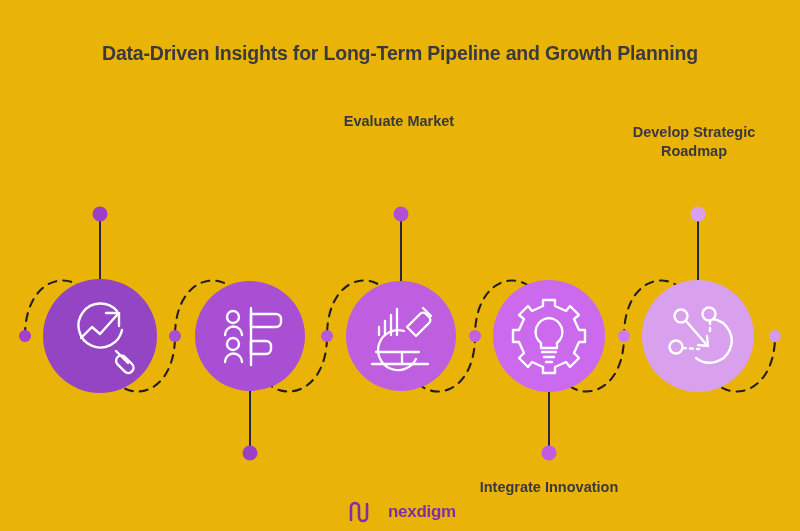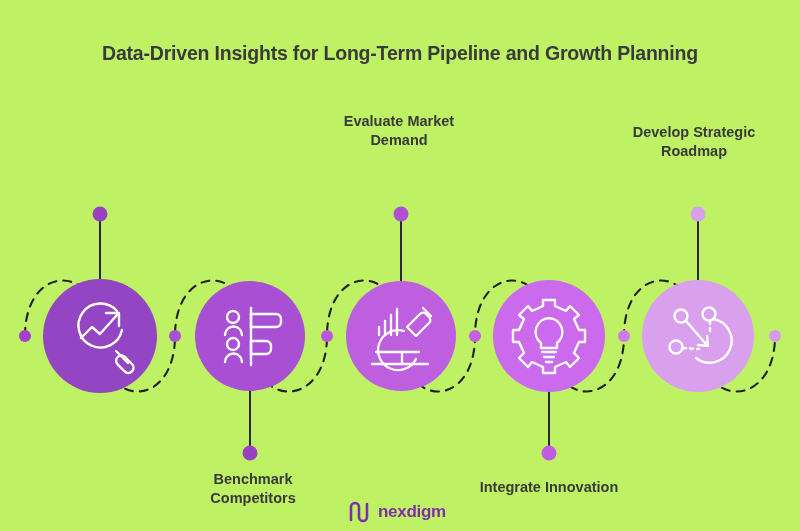--- a/index.html
+++ b/index.html
@@ -5,21 +5,21 @@
   * { box-sizing: border-box; margin: 0; padding: 0; }
   html, body {
     width: 800px; height: 531px;
     background: #ffffff;
     font-family: "Liberation Sans", sans-serif;
     overflow: hidden;
   }
   #infographic {
     position: relative;
     width: 800px; height: 531px;
-    background: #bef264;
+    background: #eab308;
   }
   #page-title {
     position: absolute;
     top: 42px; left: 0; width: 800px;
     text-align: center;
     font-size: 19.5px;
     font-weight: bold;
     color: #3a3a3c;
     letter-spacing: -0.2px;
   }
@@ -42,21 +42,21 @@
   #label-0 { left: 12px;  top: 145px; }
   #label-1 { left: 163px; top: 470px; }
   #label-2 { left: 309px; top: 112px; }
   #label-3 { left: 459px; top: 478px; }
   #label-4 { left: 604px; top: 123px; }
   #brand {
     position: absolute;
     left: 348px; top: 500px;
     display: flex;
     align-items: center;
-    gap: 4px;
+    gap: 14px;
   }
   #brand-name {
     font-size: 17px;
     font-weight: bold;
     color: #7e2fa8;
     letter-spacing: -0.3px;
   }
   #brand-mark { display: block; }
 </style>
 </head>
@@ -204,28 +204,23 @@
 
         <path d="M 710 321 L 710 332" stroke-dasharray="3 4"></path>
 
         <path d="M 713 319 a 22 22 0 1 1 -17 39"></path>
       </g>
     </g>
 
   </svg>
 
 
-  <div class="step-label bottom" id="label-1">
-    <div>Benchmark</div>
-    <div>Competitors</div>
-  </div>
 
   <div class="step-label top" id="label-2">
     <div>Evaluate Market</div>
-    <div>Demand</div>
   </div>
 
   <div class="step-label top" id="label-4">
     <div>Develop Strategic</div>
     <div>Roadmap</div>
   </div>
 
   <div class="step-label bottom" id="label-3">
     <div>Integrate Innovation</div>
   </div>

